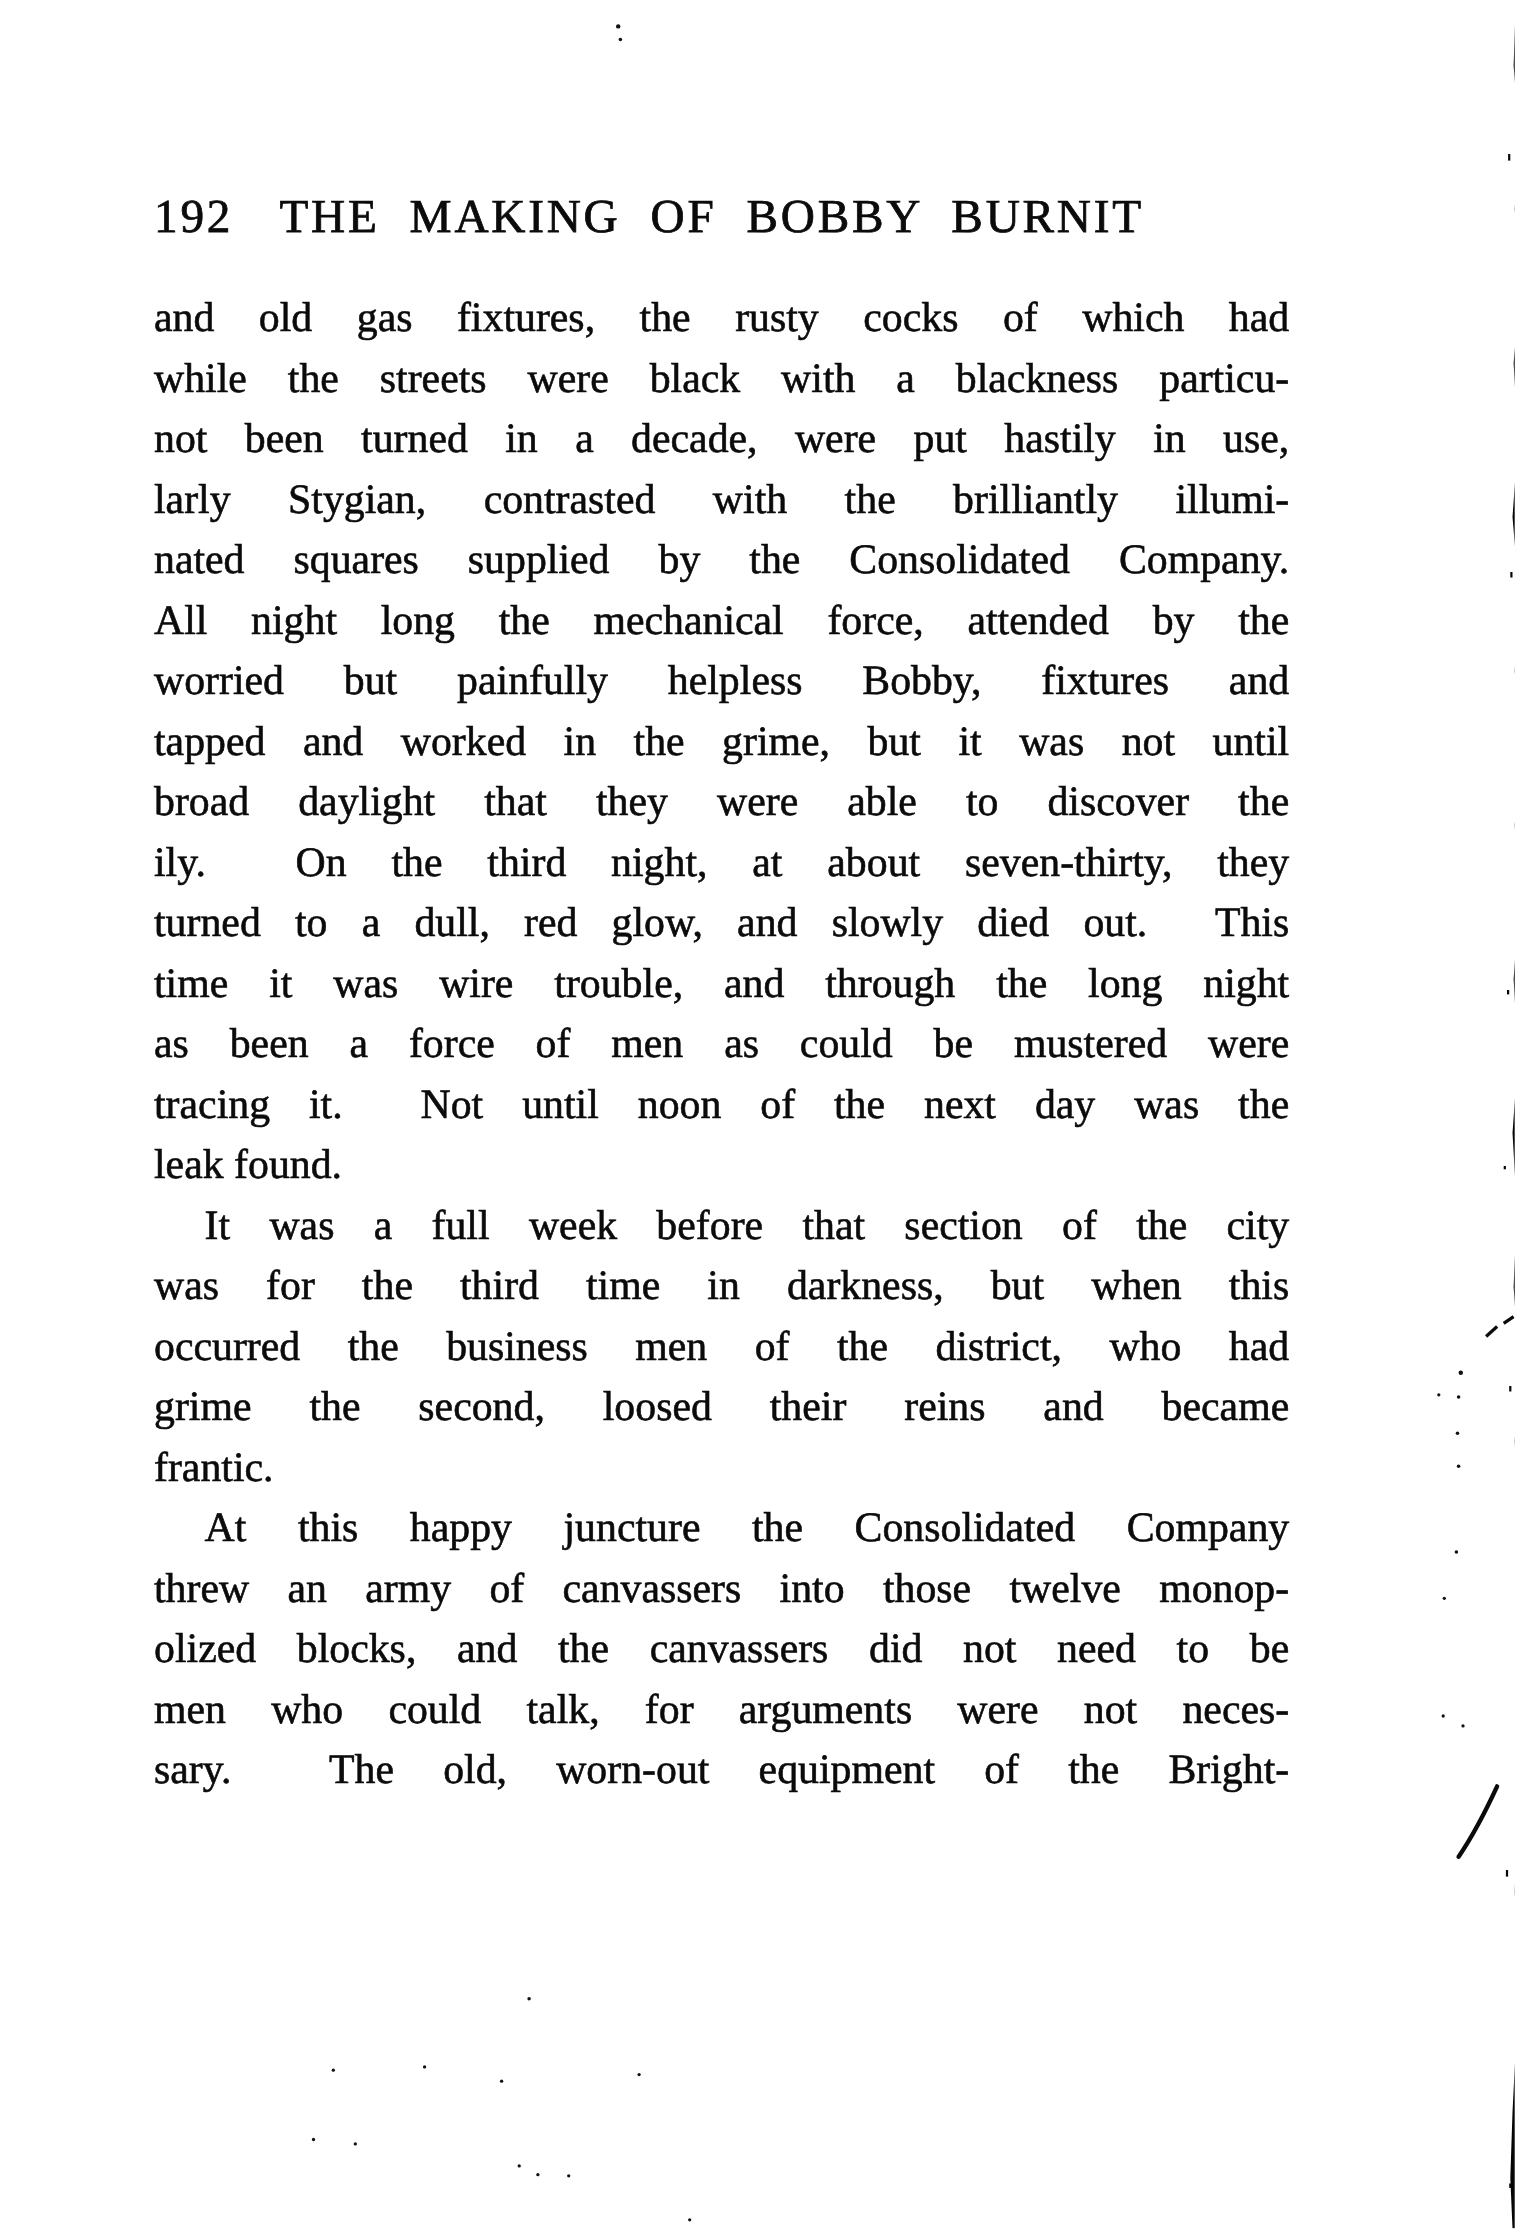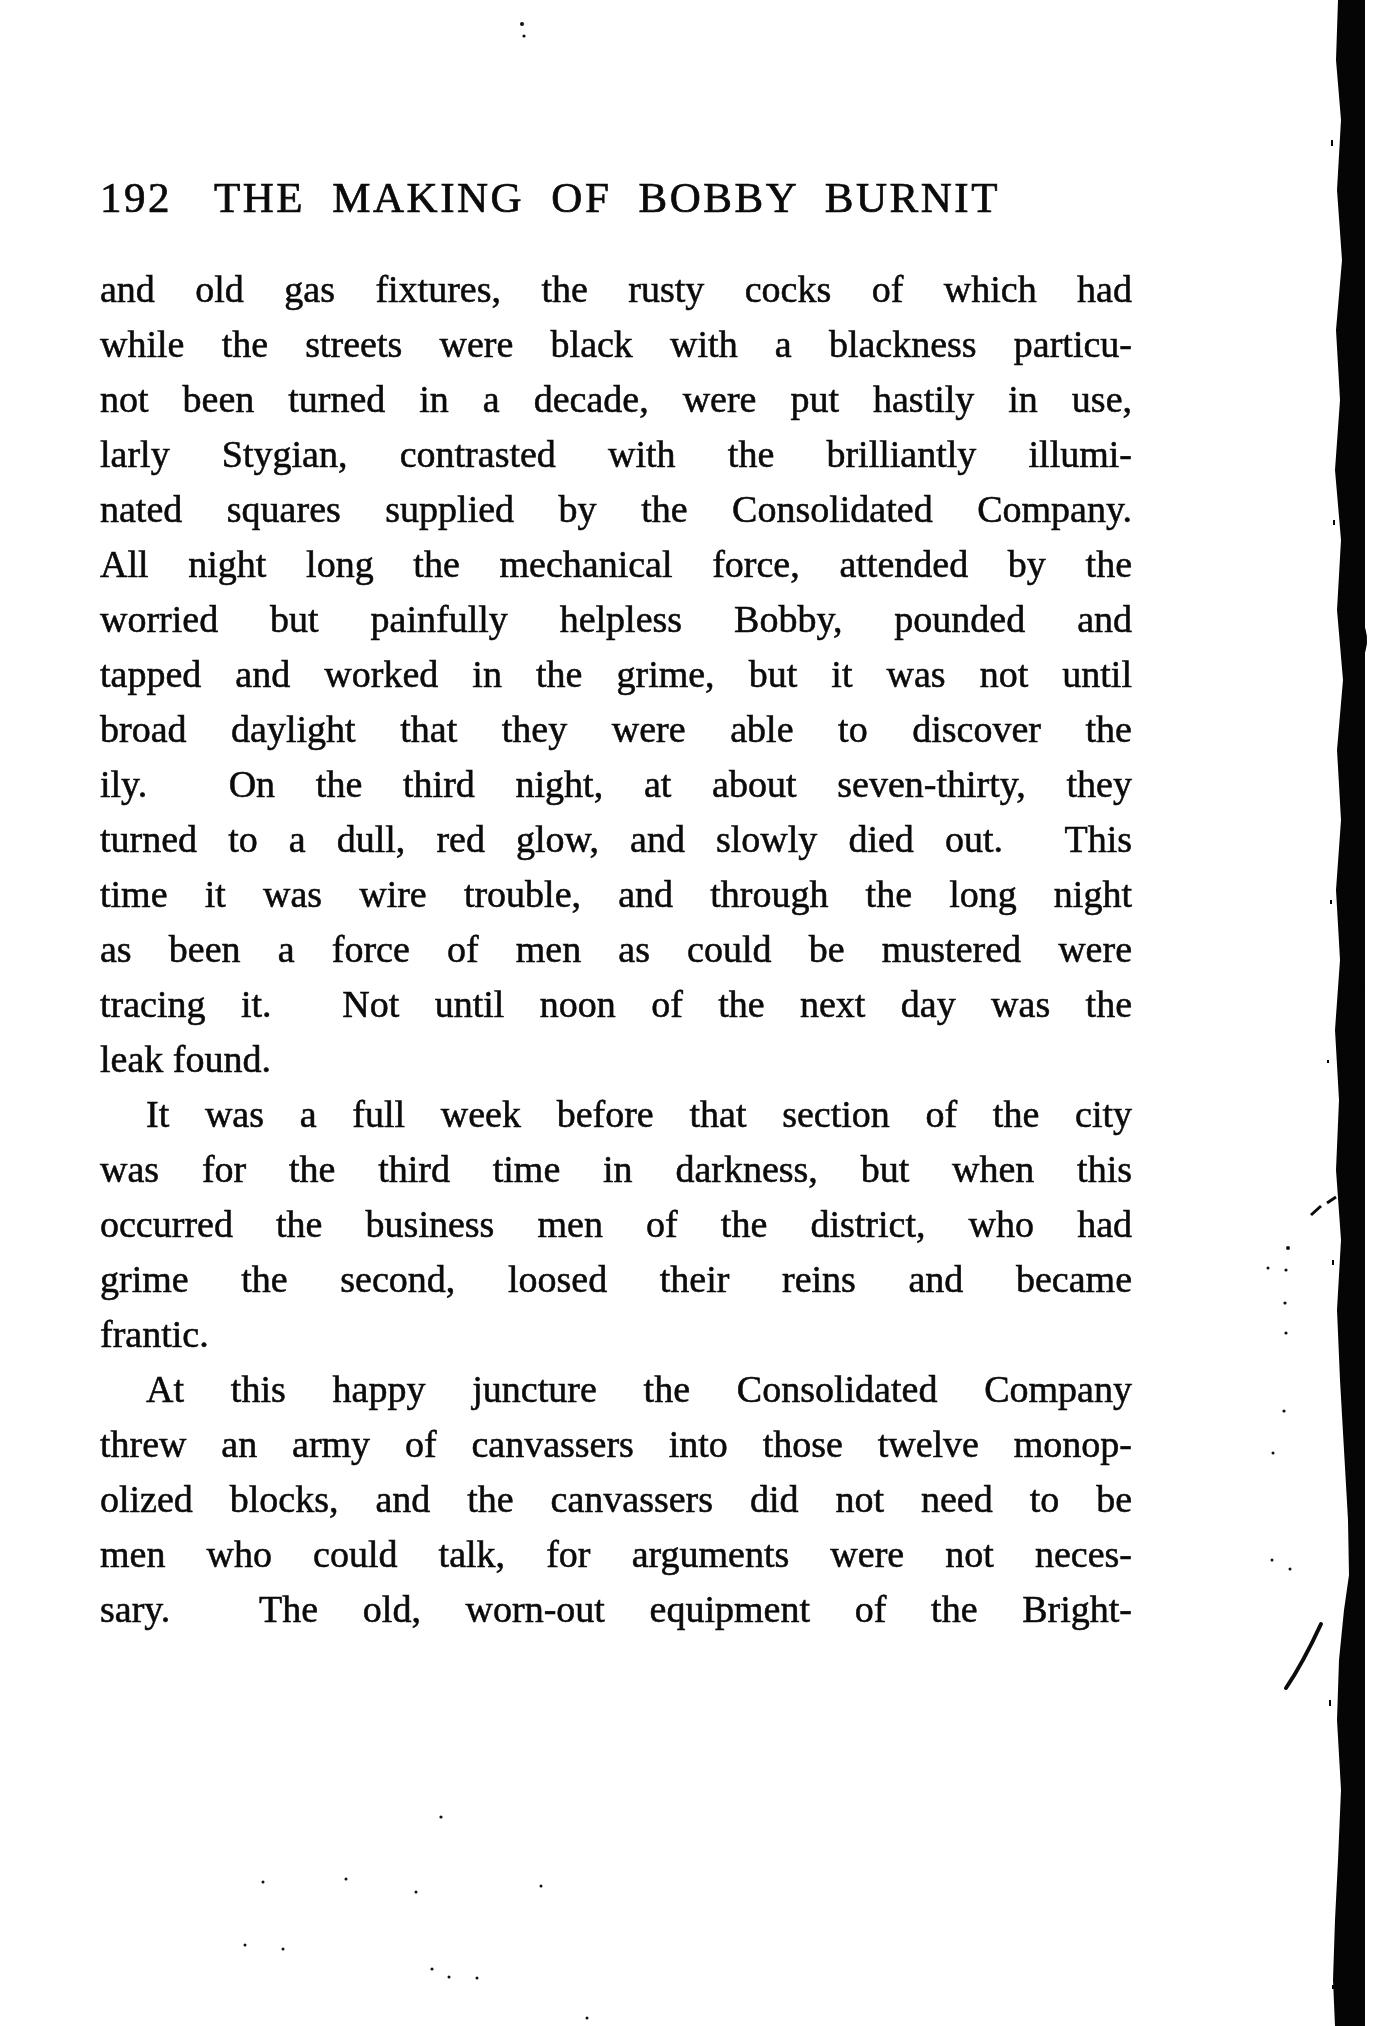--- a/index.html
+++ b/index.html
@@ -7,20 +7,21 @@
     width: 1377px; height: 2026px;
     background: #ffffff;
     font-family: "Liberation Serif", "DejaVu Serif", serif;
     color: #0b0b0b;
     overflow: hidden;
   }
   .page {
     position: relative;
     width: 1109px; height: 2026px;
     background: #ffffff;
+    margin-left: 40px;
   }
   .running-head {
     position: absolute;
     left: 100px; top: 176px;
     display: flex;
     align-items: baseline;
     column-gap: 42px;
     font-size: 43px;
     line-height: 1;
     letter-spacing: 2.5px;
@@ -60,21 +61,21 @@
   </div>
 
   <div class="textblock">
     <div>
       <div class="ln">and old gas fixtures, the rusty cocks of which had</div>
       <div class="ln">while the streets were black with a blackness particu-</div>
       <div class="ln">not been turned in a decade, were put hastily in use,</div>
       <div class="ln">larly Stygian, contrasted with the brilliantly illumi-</div>
       <div class="ln">nated squares supplied by the Consolidated Company.</div>
       <div class="ln">All night long the mechanical force, attended by the</div>
-      <div class="ln">worried but painfully helpless Bobby, pounded and</div>
+      <div class="ln">worried but painfully helpless Bobby, fixtures and</div>
       <div class="ln">tapped and worked in the grime, but it was not until</div>
       <div class="ln">broad daylight that they were able to discover the</div>
       <div class="ln">ily.&nbsp; On the third night, at about seven-thirty, they</div>
       <div class="ln">turned to a dull, red glow, and slowly died out.&nbsp; This</div>
       <div class="ln">time it was wire trouble, and through the long night</div>
       <div class="ln">as been a force of men as could be mustered were</div>
       <div class="ln">tracing it.&nbsp; Not until noon of the next day was the</div>
       <div class="ln noju">leak found.</div>
     </div>
     <div>

